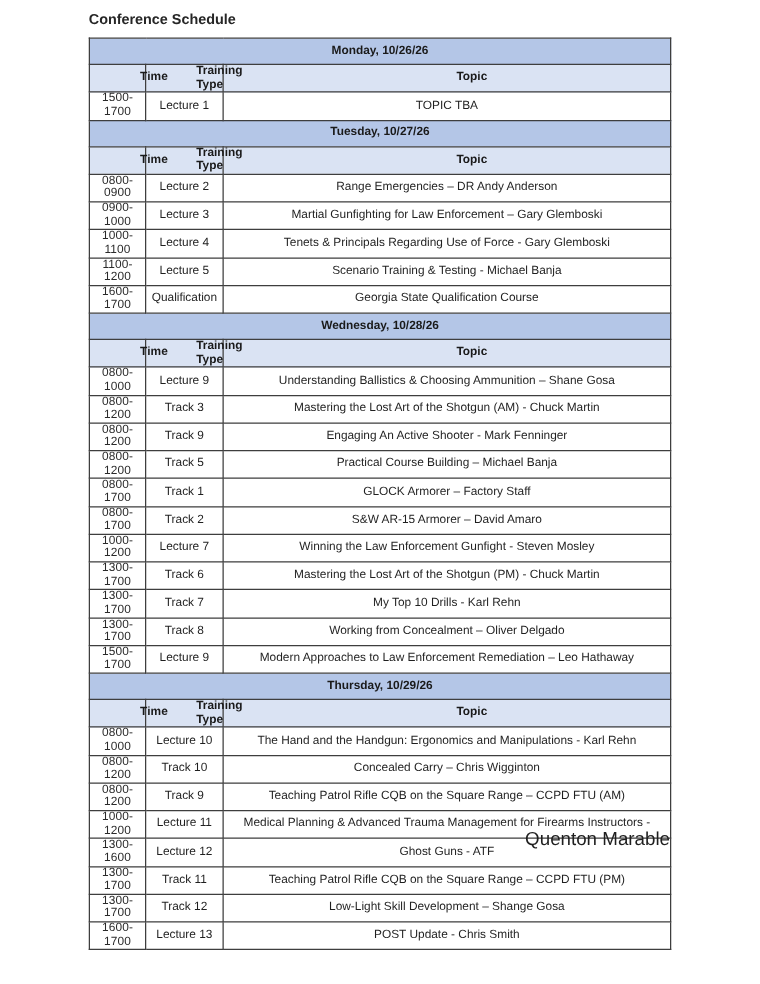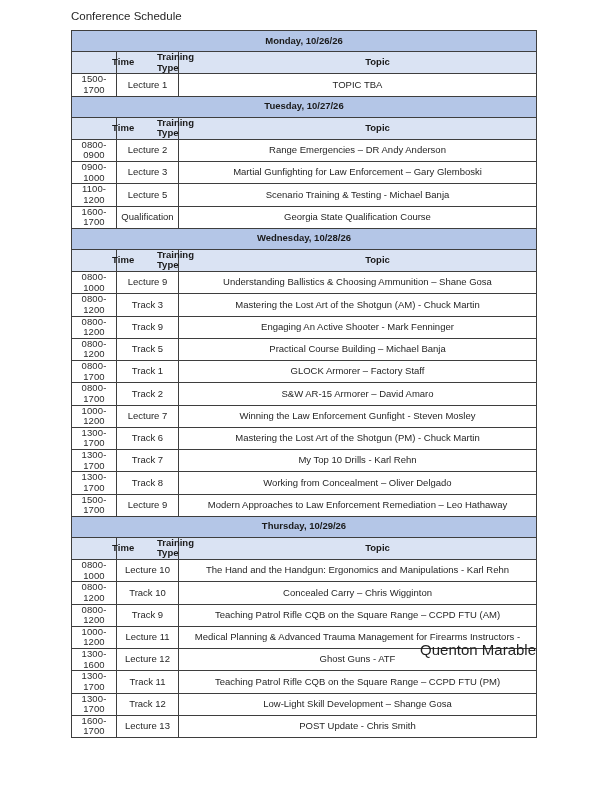--- a/index.html
+++ b/index.html
@@ -14,21 +14,21 @@
     background: #ffffff;
     font-family: "Liberation Sans", sans-serif;
     color: #1f1f1f;
     overflow: hidden;
   }
   .doc-title {
     position: absolute;
     left: 71px;
     top: 10px;
     font-size: 11.5px;
-    font-weight: 400;
+    font-weight: 700;
     color: #262626;
   }
   table.schedule {
     position: absolute;
     left: 71px;
     top: 30px;
     width: 466px;
     border-collapse: collapse;
     table-layout: fixed;
     border: 1.5px solid var(--border-color);
@@ -127,20 +127,25 @@
           <td class="time-cell">0800-0900</td>
           <td class="type-cell">Lecture 2</td>
           <td class="topic-cell">Range Emergencies – DR Andy Anderson</td>
         </tr>
         <tr class="item-row">
           <td class="time-cell">0900-1000</td>
           <td class="type-cell">Lecture 3</td>
           <td class="topic-cell">Martial Gunfighting for Law Enforcement – Gary Glemboski</td>
         </tr>
         <tr class="item-row">
+          <td class="time-cell">1000-1100</td>
+          <td class="type-cell">Lecture 4</td>
+          <td class="topic-cell">Tenets &amp; Principals Regarding Use of Force - Gary Glemboski</td>
+        </tr>
+        <tr class="item-row">
           <td class="time-cell">1100-1200</td>
           <td class="type-cell">Lecture 5</td>
           <td class="topic-cell">Scenario Training &amp; Testing - Michael Banja</td>
         </tr>
         <tr class="item-row">
           <td class="time-cell">1600-1700</td>
           <td class="type-cell">Qualification</td>
           <td class="topic-cell">Georgia State Qualification Course</td>
         </tr>
         <tr class="day-row">

